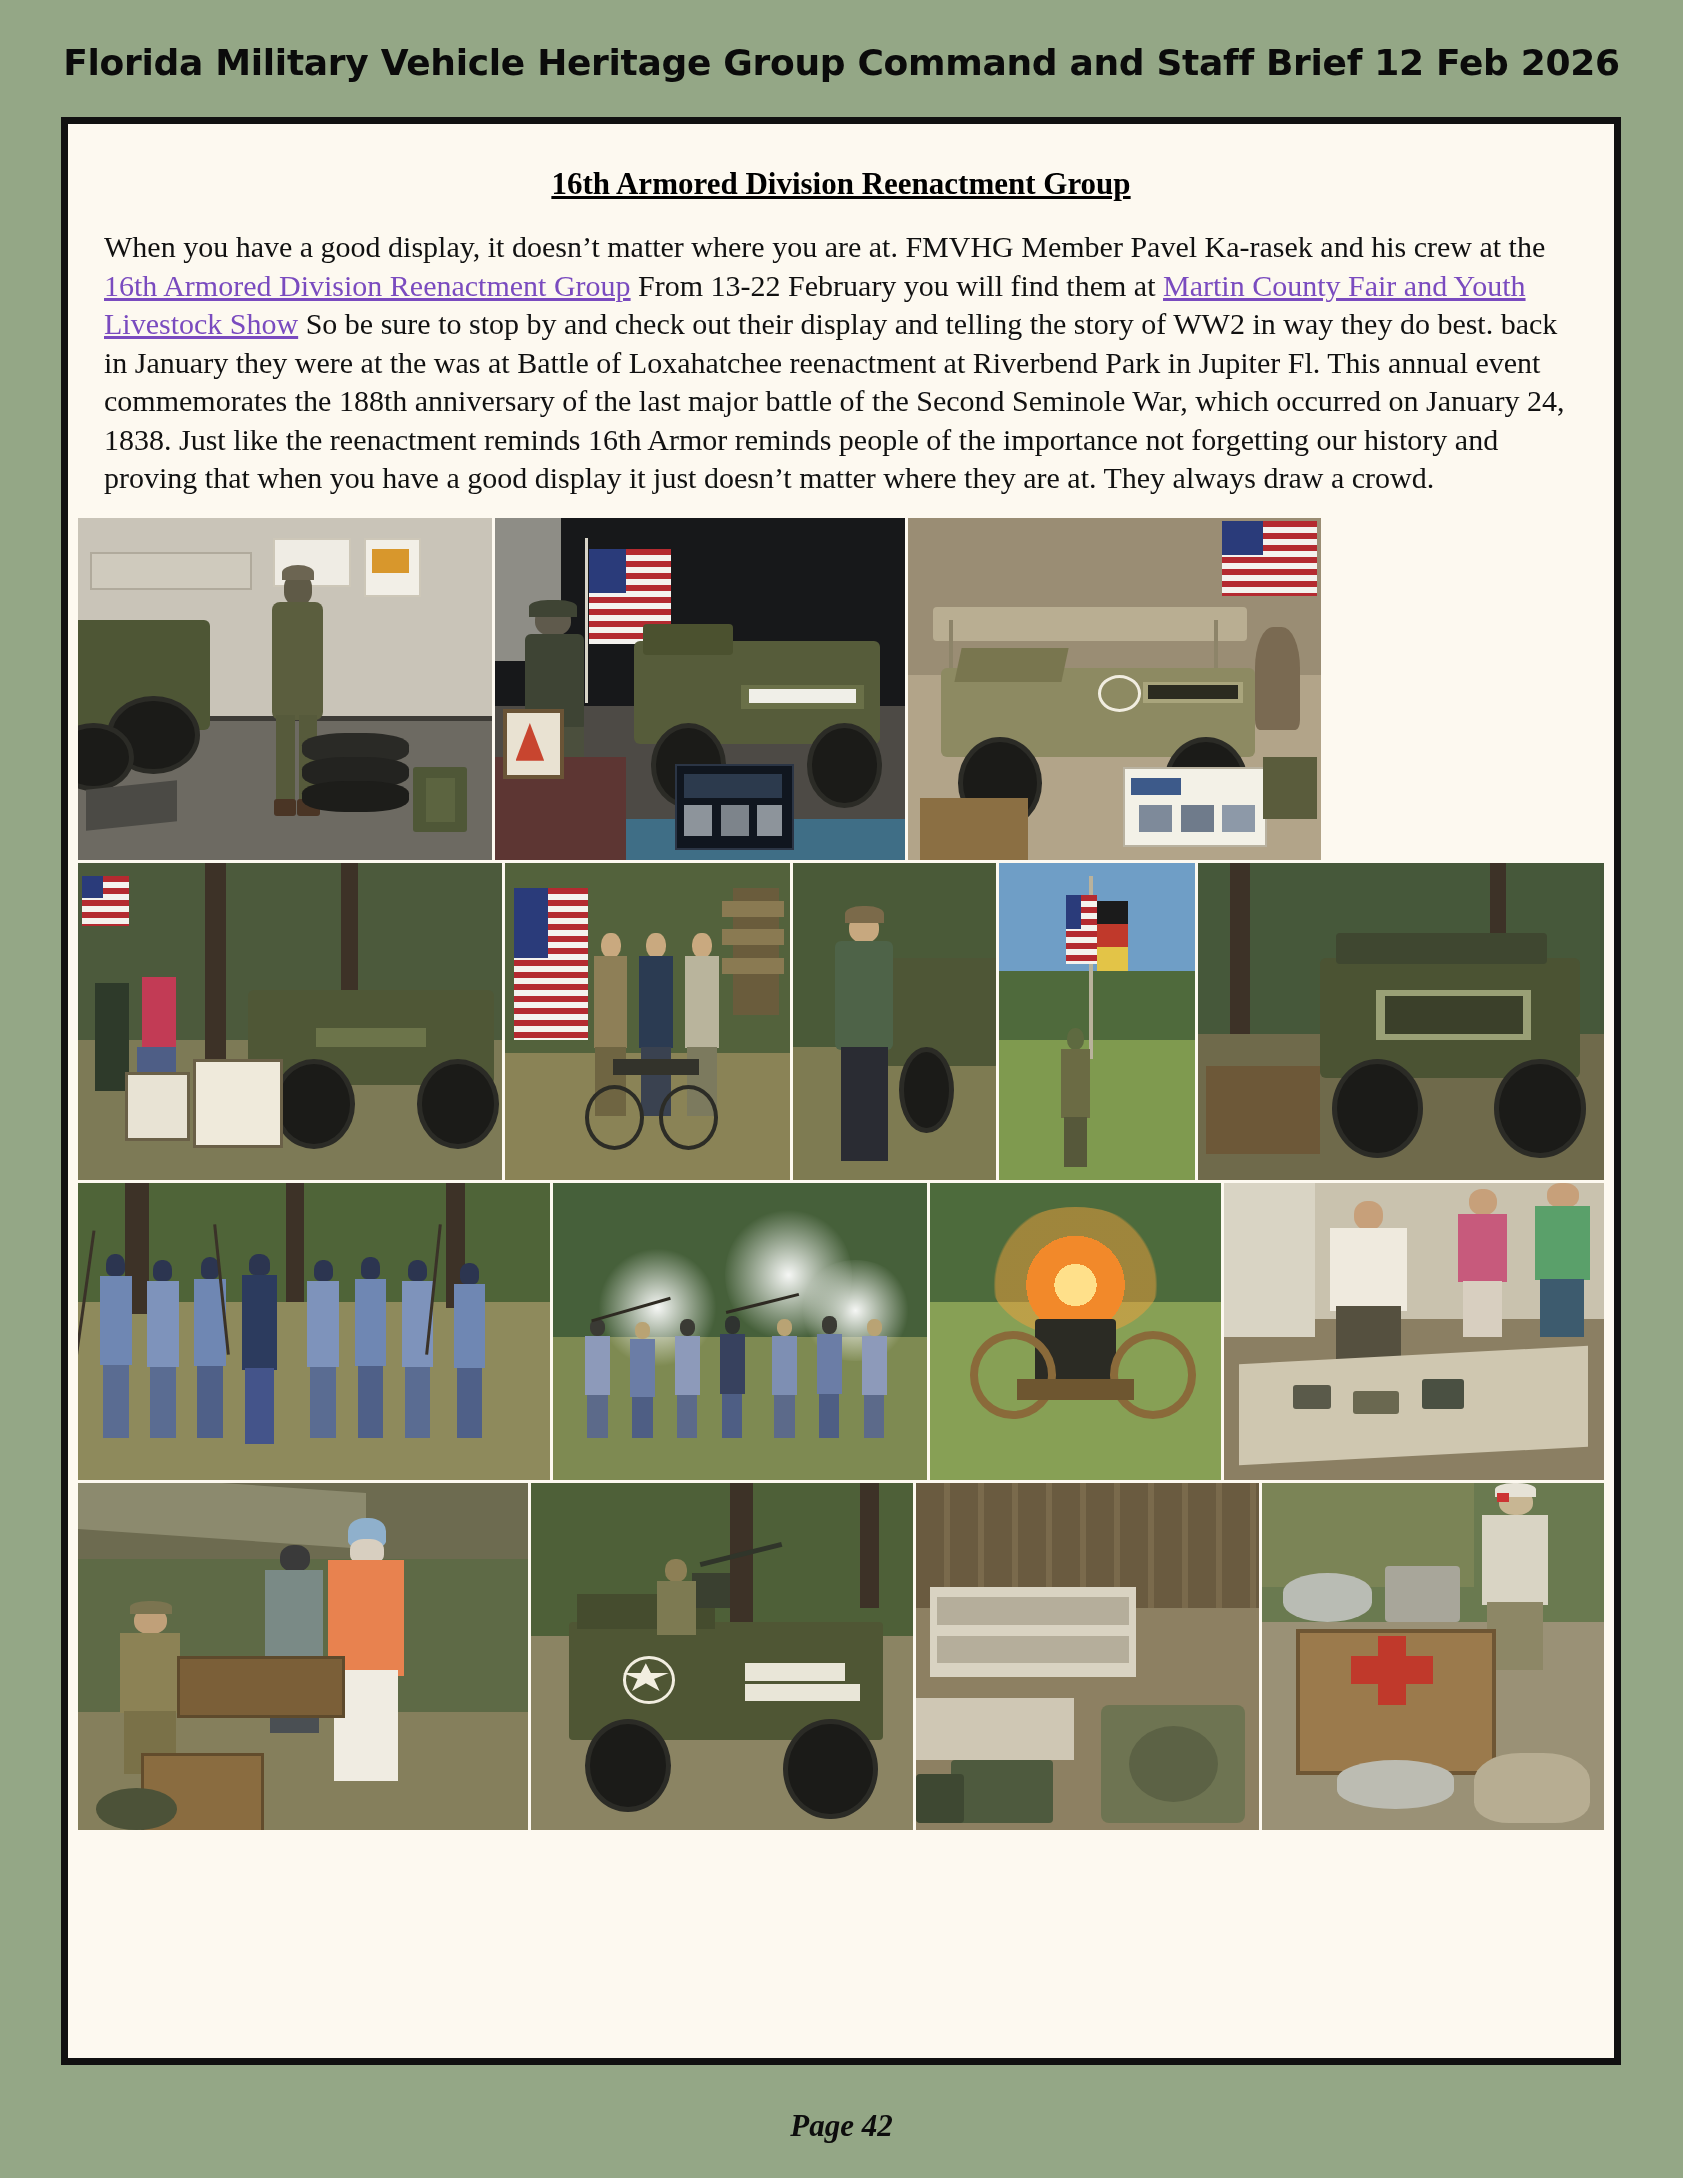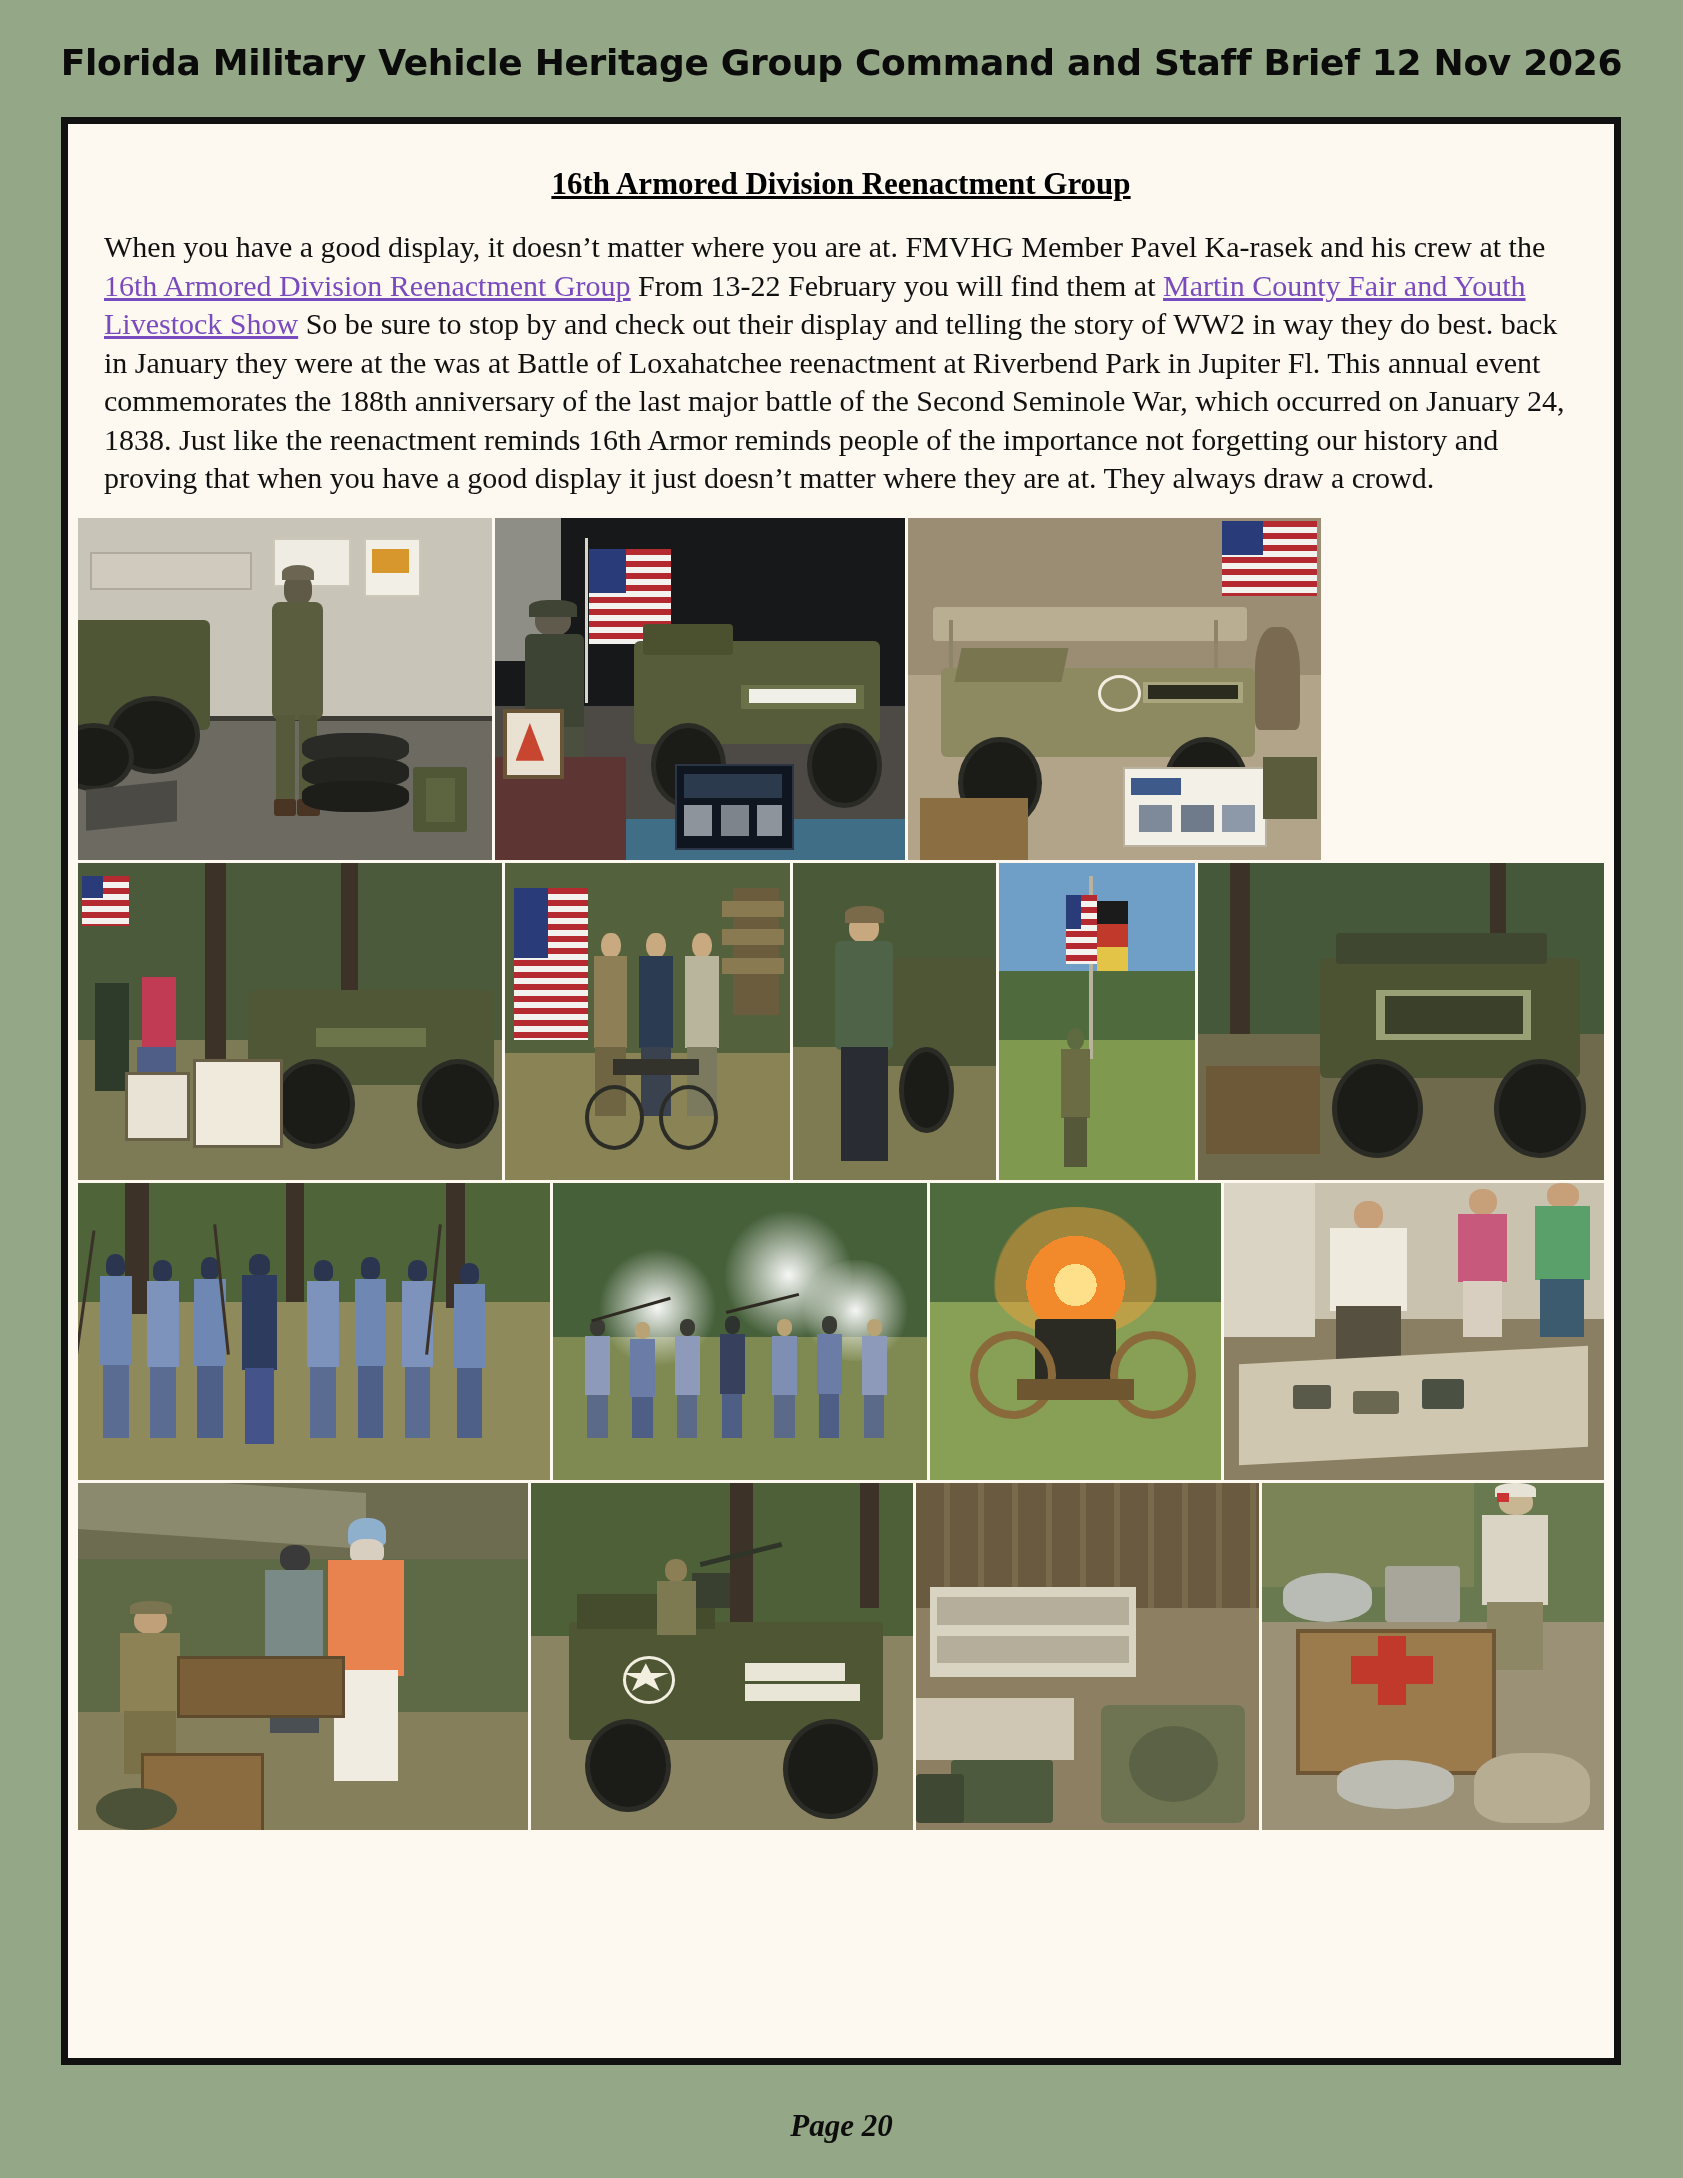--- a/index.html
+++ b/index.html
@@ -112,21 +112,21 @@
   }
   .person { position:absolute; }
   .tree { position:absolute; background:#3d3227; }
   .smoke { position:absolute; background:radial-gradient(circle at 50% 50%, rgba(255,255,255,.95), rgba(255,255,255,0) 70%); border-radius:50%;}
 </style>
 </head>
 <body>
 
 <div class="page">
 
-  <div class="header-title">Florida Military Vehicle Heritage Group  Command and Staff Brief 12 Nov 2026</div>
+  <div class="header-title">Florida Military Vehicle Heritage Group  Command and Staff Brief 12 Feb 2026</div>
 
   <div class="content-frame">
 
     <div class="article-title">16th Armored Division Reenactment Group</div>
 
     <div class="body-text">
       <span>When you have a good display, it doesn’t matter where you are at. FMVHG Member Pavel Ka-rasek and his crew at the </span><a class="link" href="#">16th Armored Division Reenactment Group</a><span> From 13-22 February you will find them at </span><a class="link" href="#">Martin County Fair and Youth Livestock Show</a><span> So be sure to stop by and check out their display and telling the story of WW2 in way they do best. back in January they were at the was at Battle of Loxahatchee reenactment at Riverbend Park in Jupiter Fl. This annual event commemorates the 188th anniversary of the last major battle of the Second Seminole War, which occurred on January 24, 1838. Just like the reenactment reminds 16th Armor reminds people of the importance not forgetting our history and proving that when you have a good display it just doesn’t matter where they are at. They always draw a crowd.</span>
     </div>
 
     <div class="gallery">
@@ -538,15 +538,15 @@
           <div style="position:absolute;left:6%;top:26%;width:26%;height:14%;background:#b9bcb4;border-radius:50%/40%;"></div>
           <div style="position:absolute;left:36%;top:24%;width:22%;height:16%;background:#a8a69a;border-radius:4px;"></div>
           <div style="position:absolute;left:22%;top:80%;width:34%;height:14%;background:#bcbcb2;border-radius:50%/40%;"></div>
           <div style="position:absolute;left:62%;top:78%;width:34%;height:20%;background:#b7ad92;border-radius:40% 40% 30% 30%;"></div>
         </div>
       </div>
 
     </div>
   </div>
 
-  <div class="page-number">Page 20</div>
+  <div class="page-number">Page 42</div>
 </div>
 
 
 </body></html>

